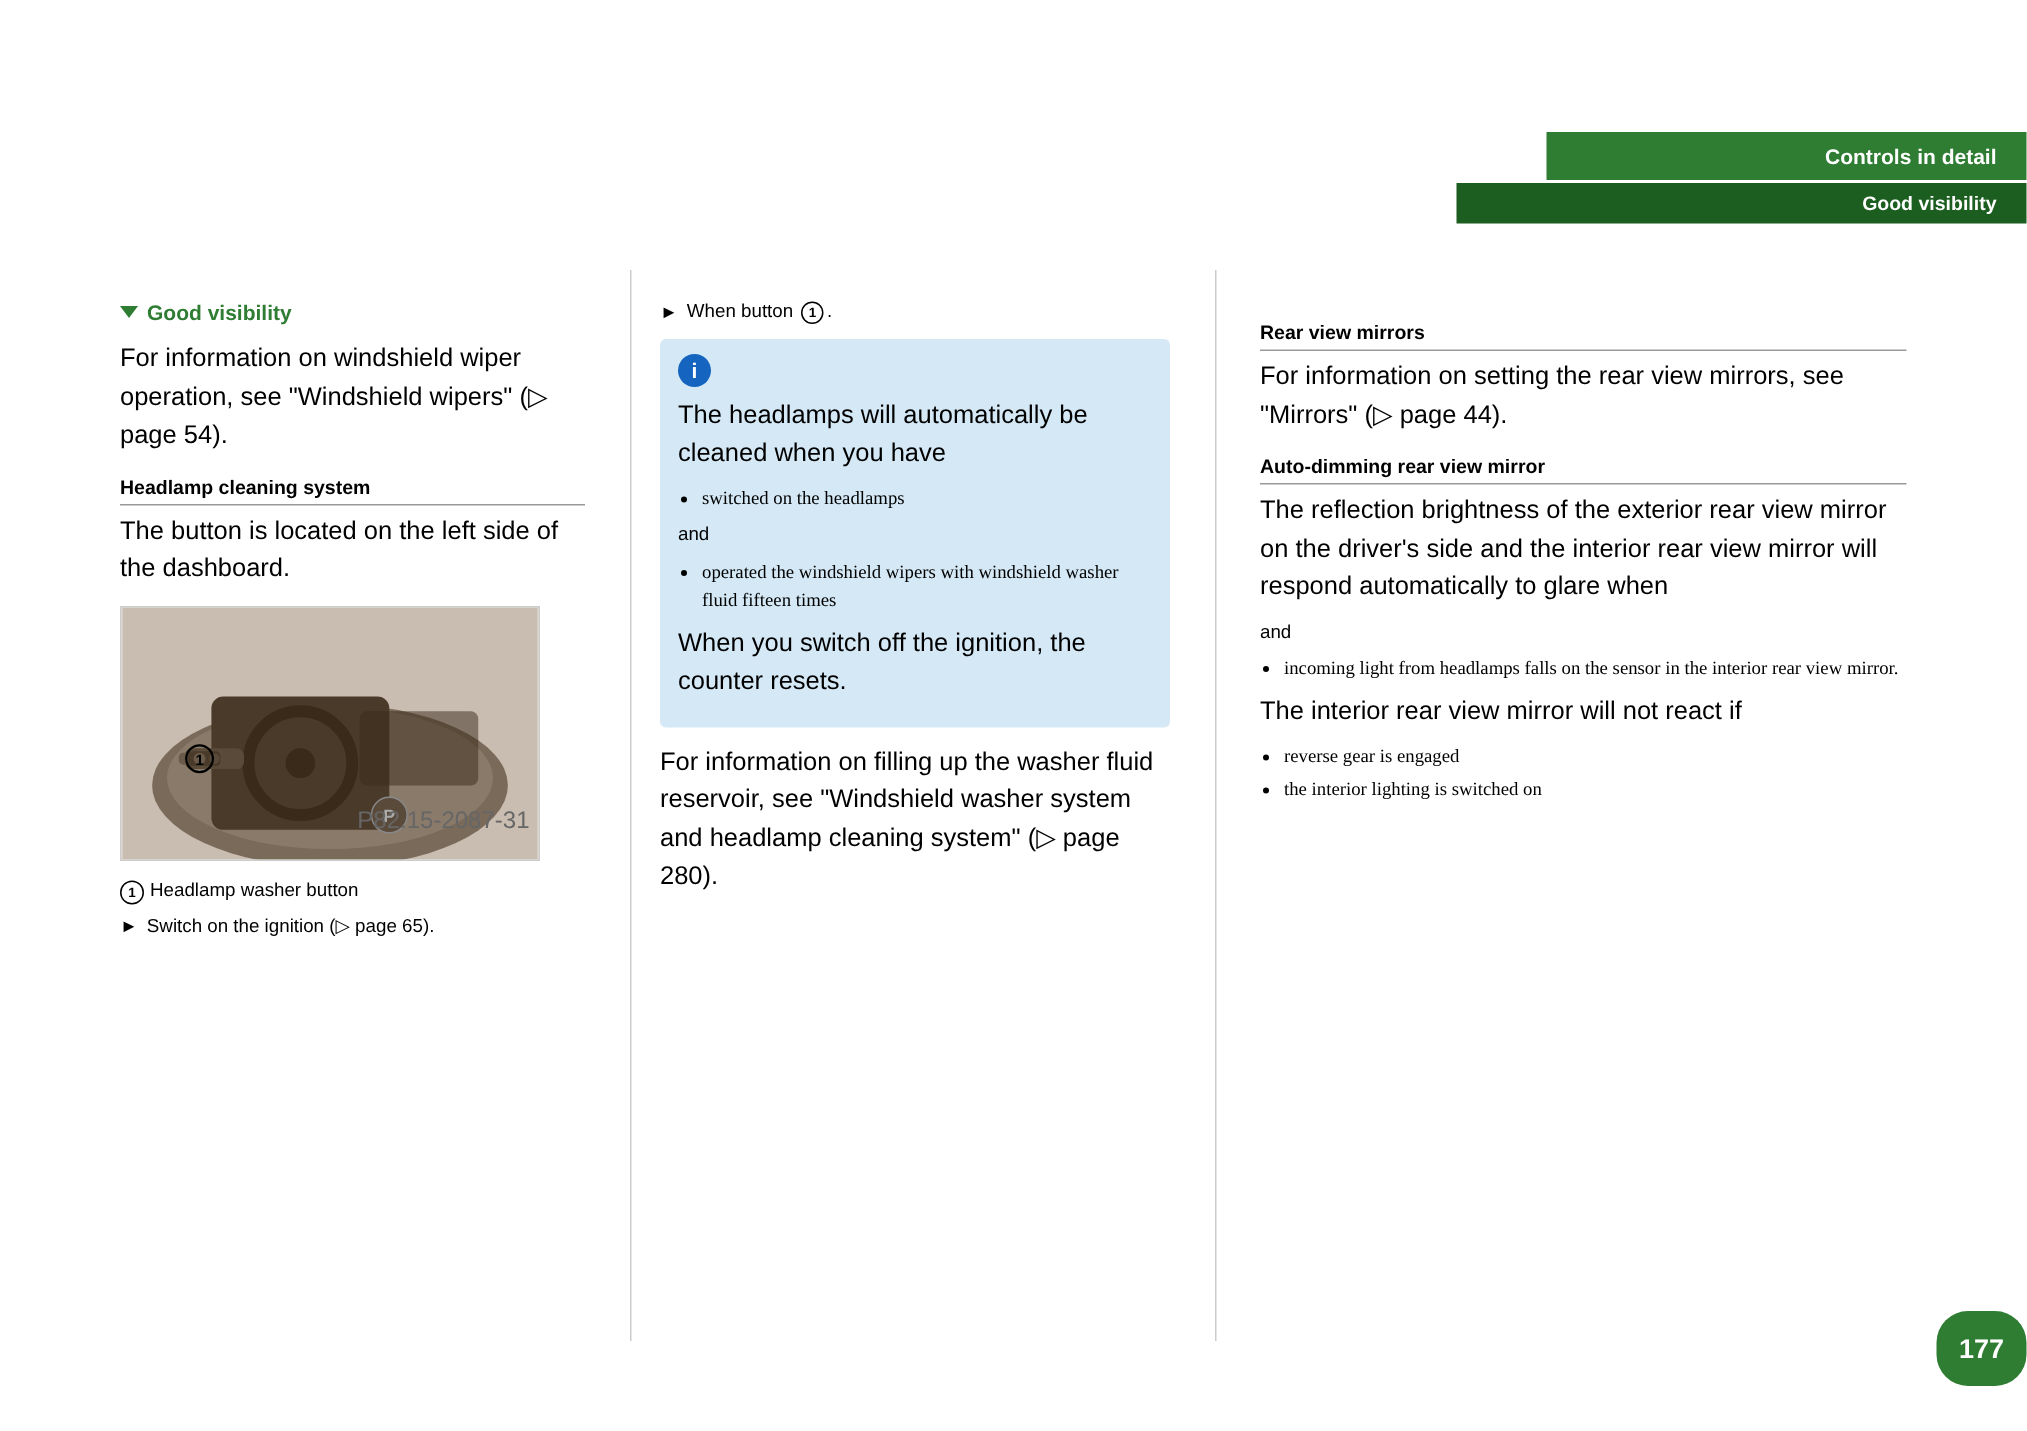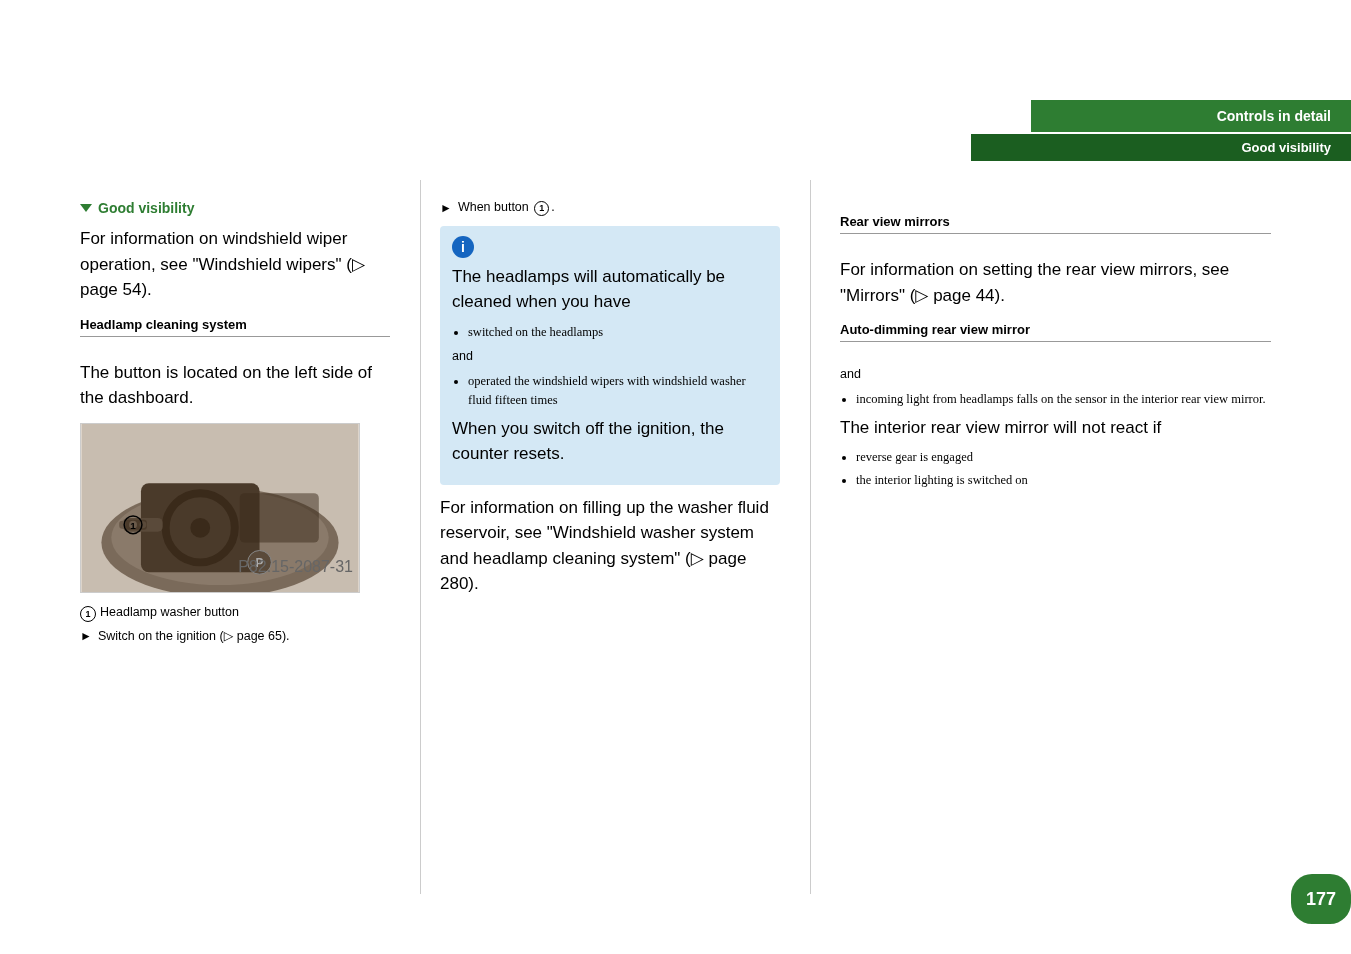--- a/index.html
+++ b/index.html
@@ -34,21 +34,21 @@
 
     
     .right-column {
       flex: 1;
       padding: 200px 80px 40px 30px;
     }
 
     
     .header-tabs {
       position: absolute;
-      top: 100px;
+      top: 88px;
       right: 0;
       display: flex;
       flex-direction: column;
       align-items: flex-end;
       width: 400px;
     }
 
     .tab-controls-in-detail {
       background-color: #2e7d32;
       color: #fff;
@@ -106,21 +106,21 @@
       border-top: 8px solid #2e7d32;
       display: inline-block;
     }
 
     .subsection-title {
       font-size: 13px;
       font-weight: bold;
       border-bottom: 1px solid #999;
       padding-bottom: 4px;
       margin-top: 14px;
-      margin-bottom: 23px;
+      margin-bottom: 4px;
     }
 
     p {
       font-size: 17px;
       line-height: 1.5;
       margin-bottom: 8px;
     }
 
     .image-container {
       width: 280px;
@@ -342,20 +342,21 @@
   </div>
 
   <div class="right-column">
 
     <div class="subsection-title">Rear view mirrors</div>
 
     <p>For information on setting the rear view mirrors, see "Mirrors" (▷ page 44).</p>
 
     <div class="subsection-title">Auto-dimming rear view mirror</div>
 
+    <p>The reflection brightness of the exterior rear view mirror on the driver's side and the interior rear view mirror will respond automatically to glare when</p>
 
     <p style="font-size:12.5px; margin-bottom:4px;">and</p>
     <ul class="bullet-list">
       <li>incoming light from headlamps falls on the sensor in the interior rear view mirror.</li>
     </ul>
 
     <p>The interior rear view mirror will not react if</p>
 
     <ul class="bullet-list">
       <li>reverse gear is engaged</li>

